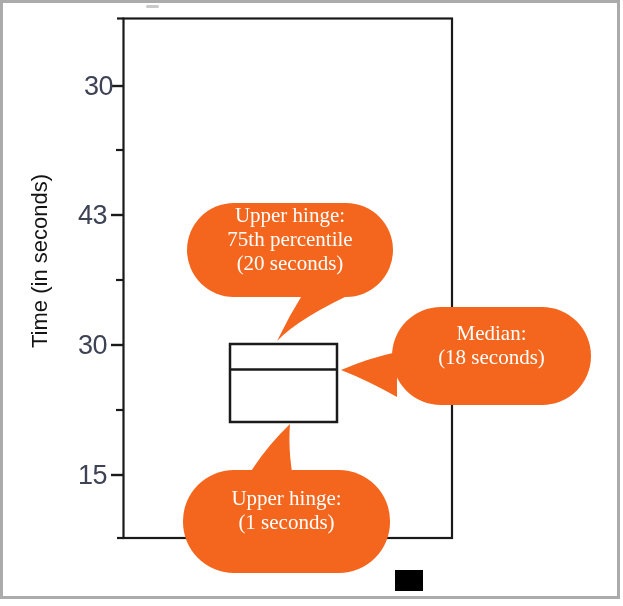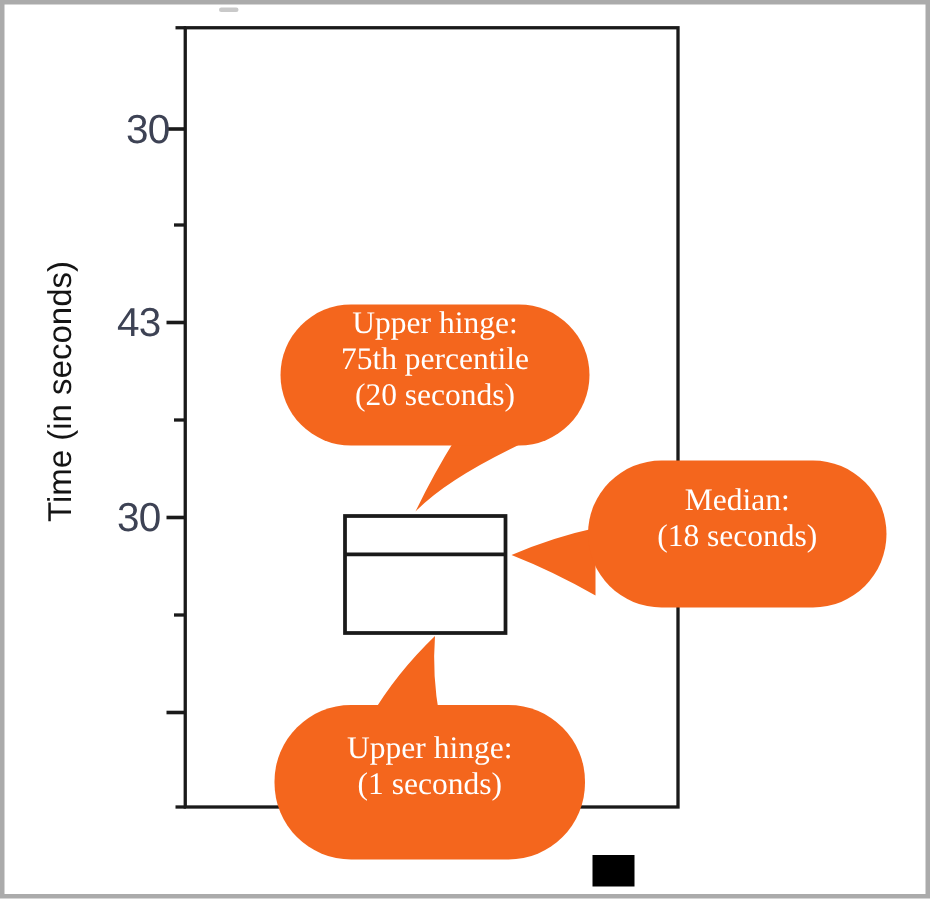--- a/index.html
+++ b/index.html
@@ -129,20 +129,21 @@
     <line x1="230" y1="369.5" x2="337" y2="369.5" stroke="#1a1a1a" stroke-width="2.5"></line>
 
     <path d="M 304 292 Q 289 316 277 341 Q 300 317 360 290 Z" fill="#f4661d"></path>
     <path d="M 341 370 Q 369 358 397 352 L 397 397 Q 369 381 341 370 Z" fill="#f4661d"></path>
     <path d="M 290 424 Q 264 449 247 478 L 293 478 Q 288 450 290 424 Z" fill="#f4661d"></path>
   </svg>
 
   <div class="tick-label tl-30">30</div>
   <div class="tick-label tl-25">43</div>
   <div class="tick-label tl-20">30</div>
+  <div class="tick-label tl-15">15</div>
 
   <div class="ylabel">Time (in seconds)</div>
 
   <div class="bubble bubble-upper">
     <span class="ln">Upper hinge:</span>
     <span class="ln">75th percentile</span>
     <span class="ln">(20 seconds)</span>
   </div>
 
   <div class="bubble bubble-median">

